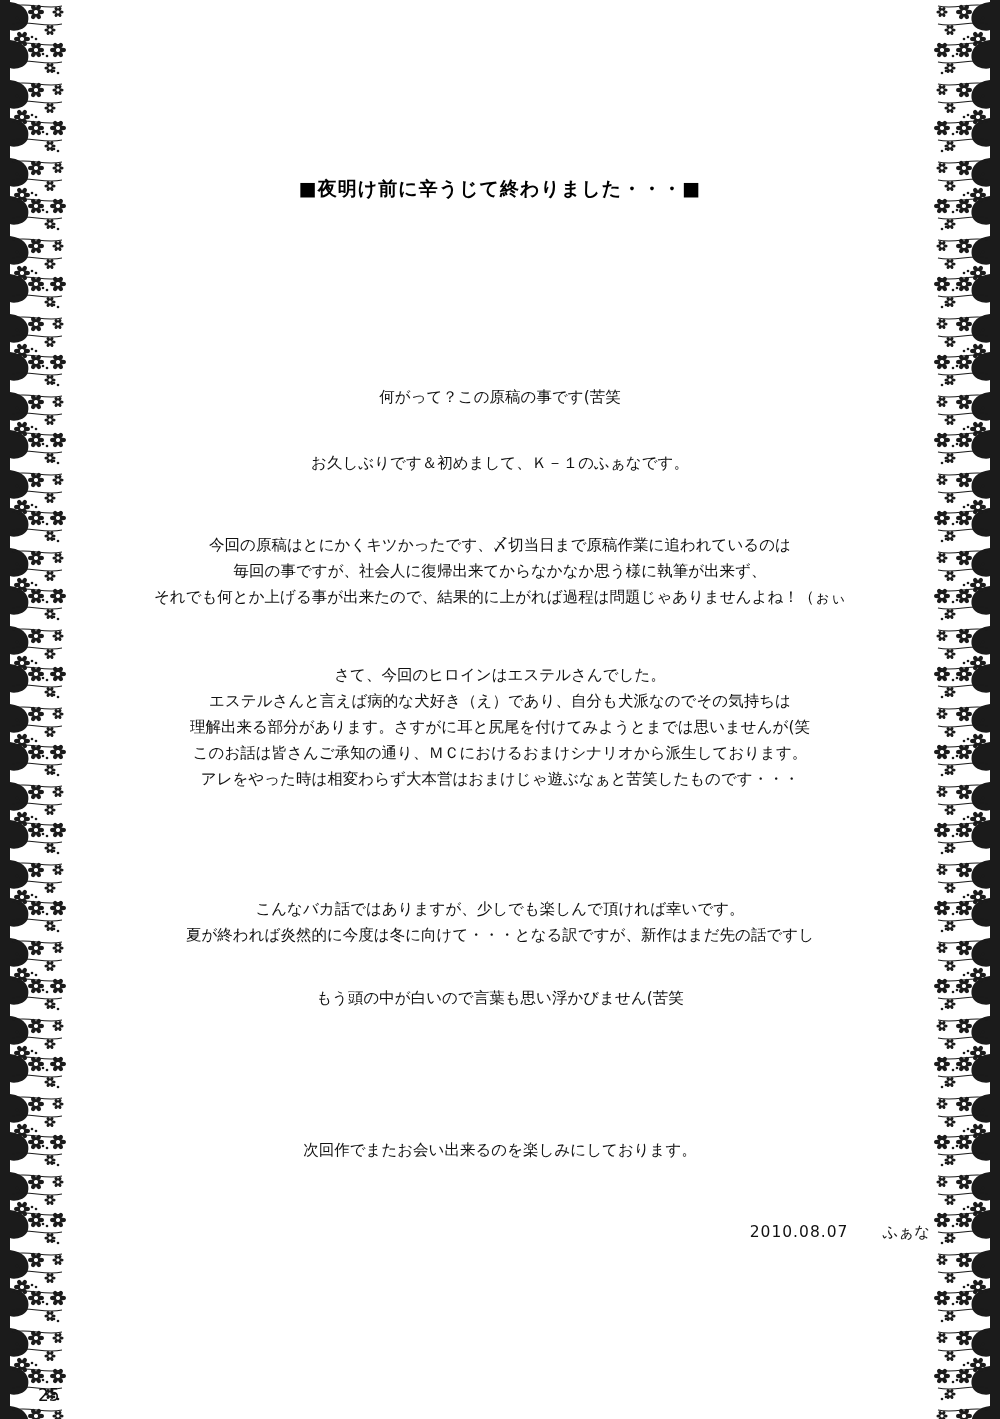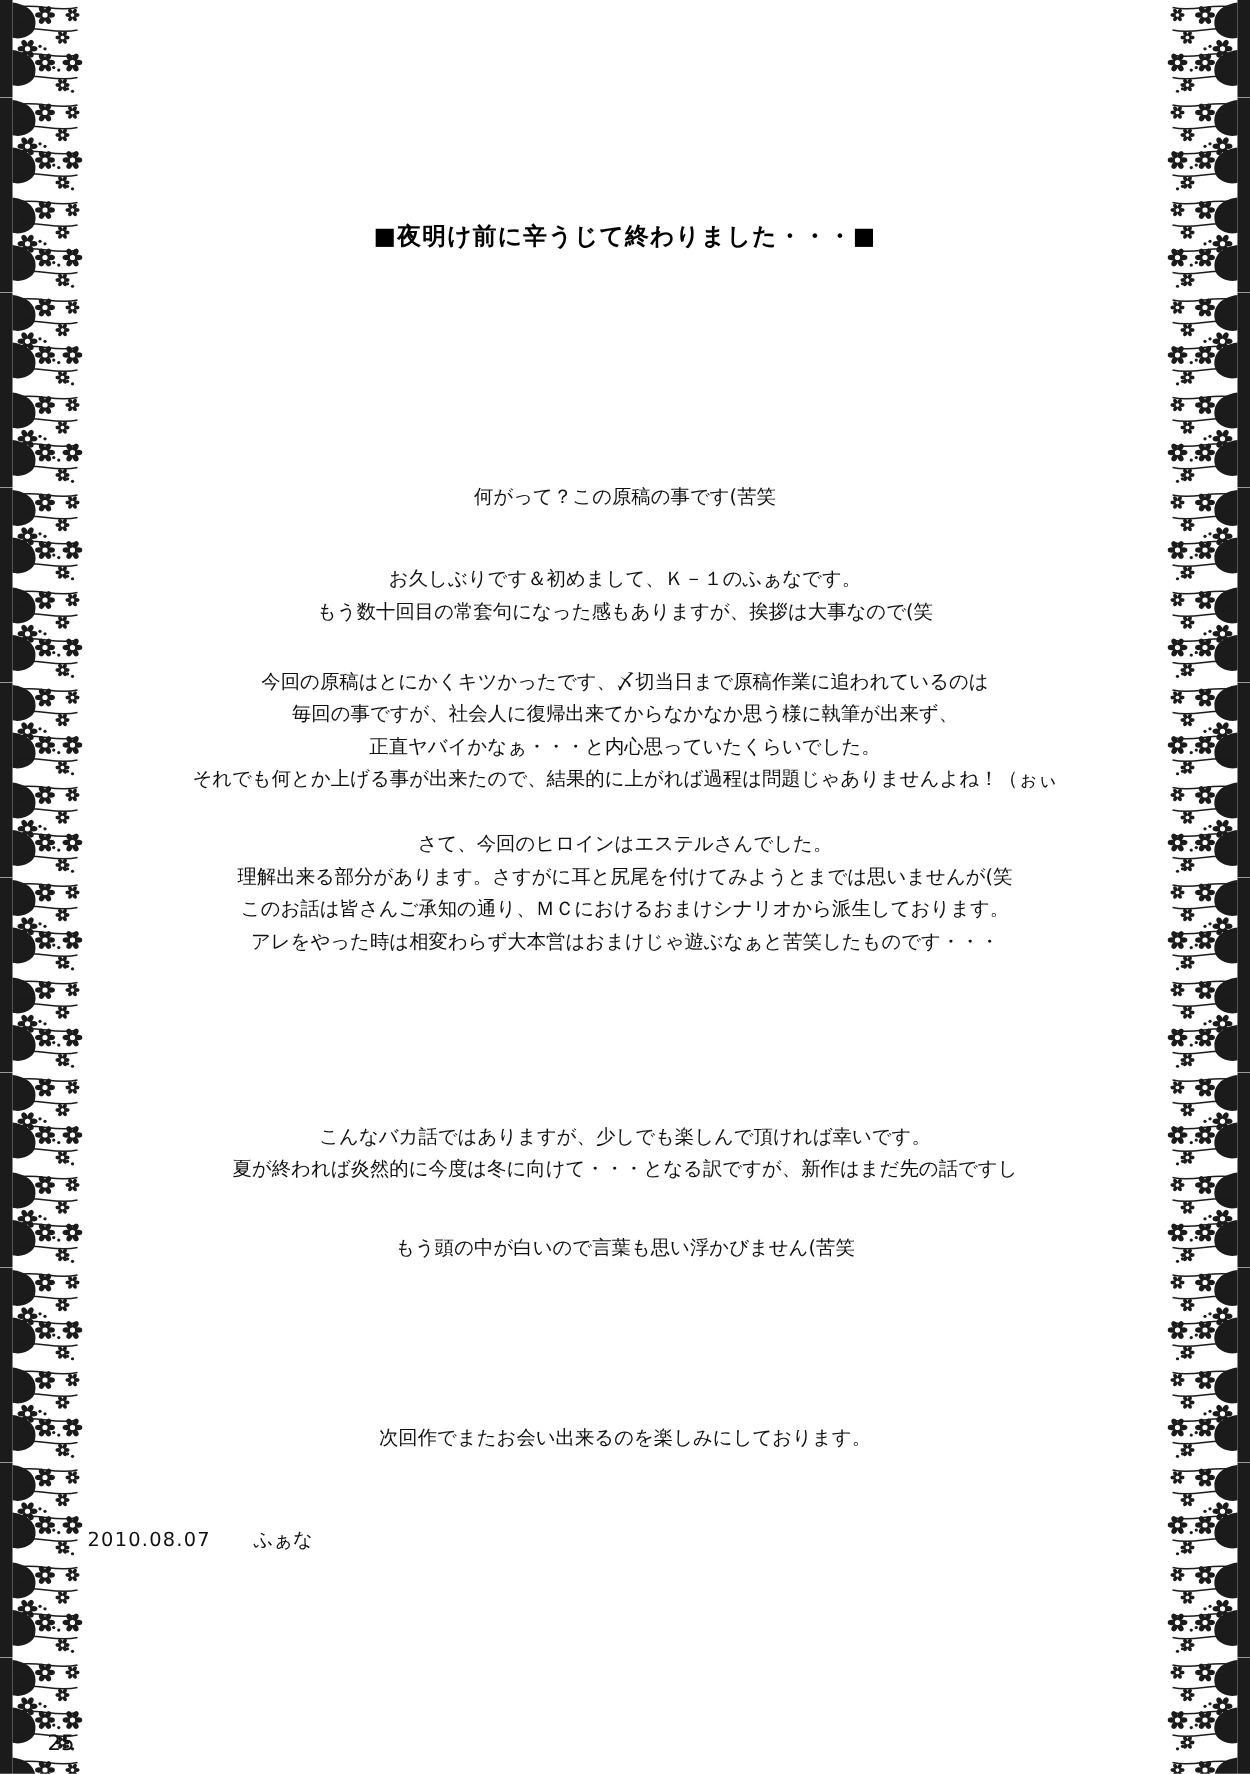--- a/index.html
+++ b/index.html
@@ -72,21 +72,21 @@
   #block-heroine    { top: 662px; }
   #block-closing    { top: 896px; }
   #block-thanks     { top: 985px; }
   #block-next       { top: 1137px; }
 
   .signature {
     position: absolute;
     top: 1222px;
     left: 0;
     width: 860px;
-    text-align: left;
+    text-align: right;
     font-size: 15.5px;
     color: #111;
   }
   .signature .date { letter-spacing: 1px; }
   .signature .name { margin-left: 34px; }
 
   .page-number {
     position: absolute;
     left: 38px;
     bottom: 14px;
@@ -2538,32 +2538,31 @@
 <div class="page">
 
   <div class="heading">■夜明け前に辛うじて終わりました・・・■</div>
 
   <div class="block" id="block-intro">
     <span class="line">何がって？この原稿の事です(苦笑</span>
   </div>
 
   <div class="block" id="block-greeting">
     <span class="line">お久しぶりです＆初めまして、Ｋ－１のふぁなです。</span>
-    <span class="line">もう数十回目の常套句になった感もありますが、挨拶は大事なので(笑</span>
   </div>
 
   <div class="block" id="block-manuscript">
     <span class="line">今回の原稿はとにかくキツかったです、〆切当日まで原稿作業に追われているのは</span>
     <span class="line">毎回の事ですが、社会人に復帰出来てからなかなか思う様に執筆が出来ず、</span>
-    <span class="line">正直ヤバイかなぁ・・・と内心思っていたくらいでした。</span>
     <span class="line">それでも何とか上げる事が出来たので、結果的に上がれば過程は問題じゃありませんよね！（ぉぃ</span>
   </div>
 
   <div class="block" id="block-heroine">
     <span class="line">さて、今回のヒロインはエステルさんでした。</span>
+    <span class="line">エステルさんと言えば病的な犬好き（え）であり、自分も犬派なのでその気持ちは</span>
     <span class="line">理解出来る部分があります。さすがに耳と尻尾を付けてみようとまでは思いませんが(笑</span>
     <span class="line">このお話は皆さんご承知の通り、ＭＣにおけるおまけシナリオから派生しております。</span>
     <span class="line">アレをやった時は相変わらず大本営はおまけじゃ遊ぶなぁと苦笑したものです・・・</span>
   </div>
 
   <div class="block" id="block-closing">
     <span class="line">こんなバカ話ではありますが、少しでも楽しんで頂ければ幸いです。</span>
     <span class="line">夏が終われば炎然的に今度は冬に向けて・・・となる訳ですが、新作はまだ先の話ですし</span>
   </div>
 

